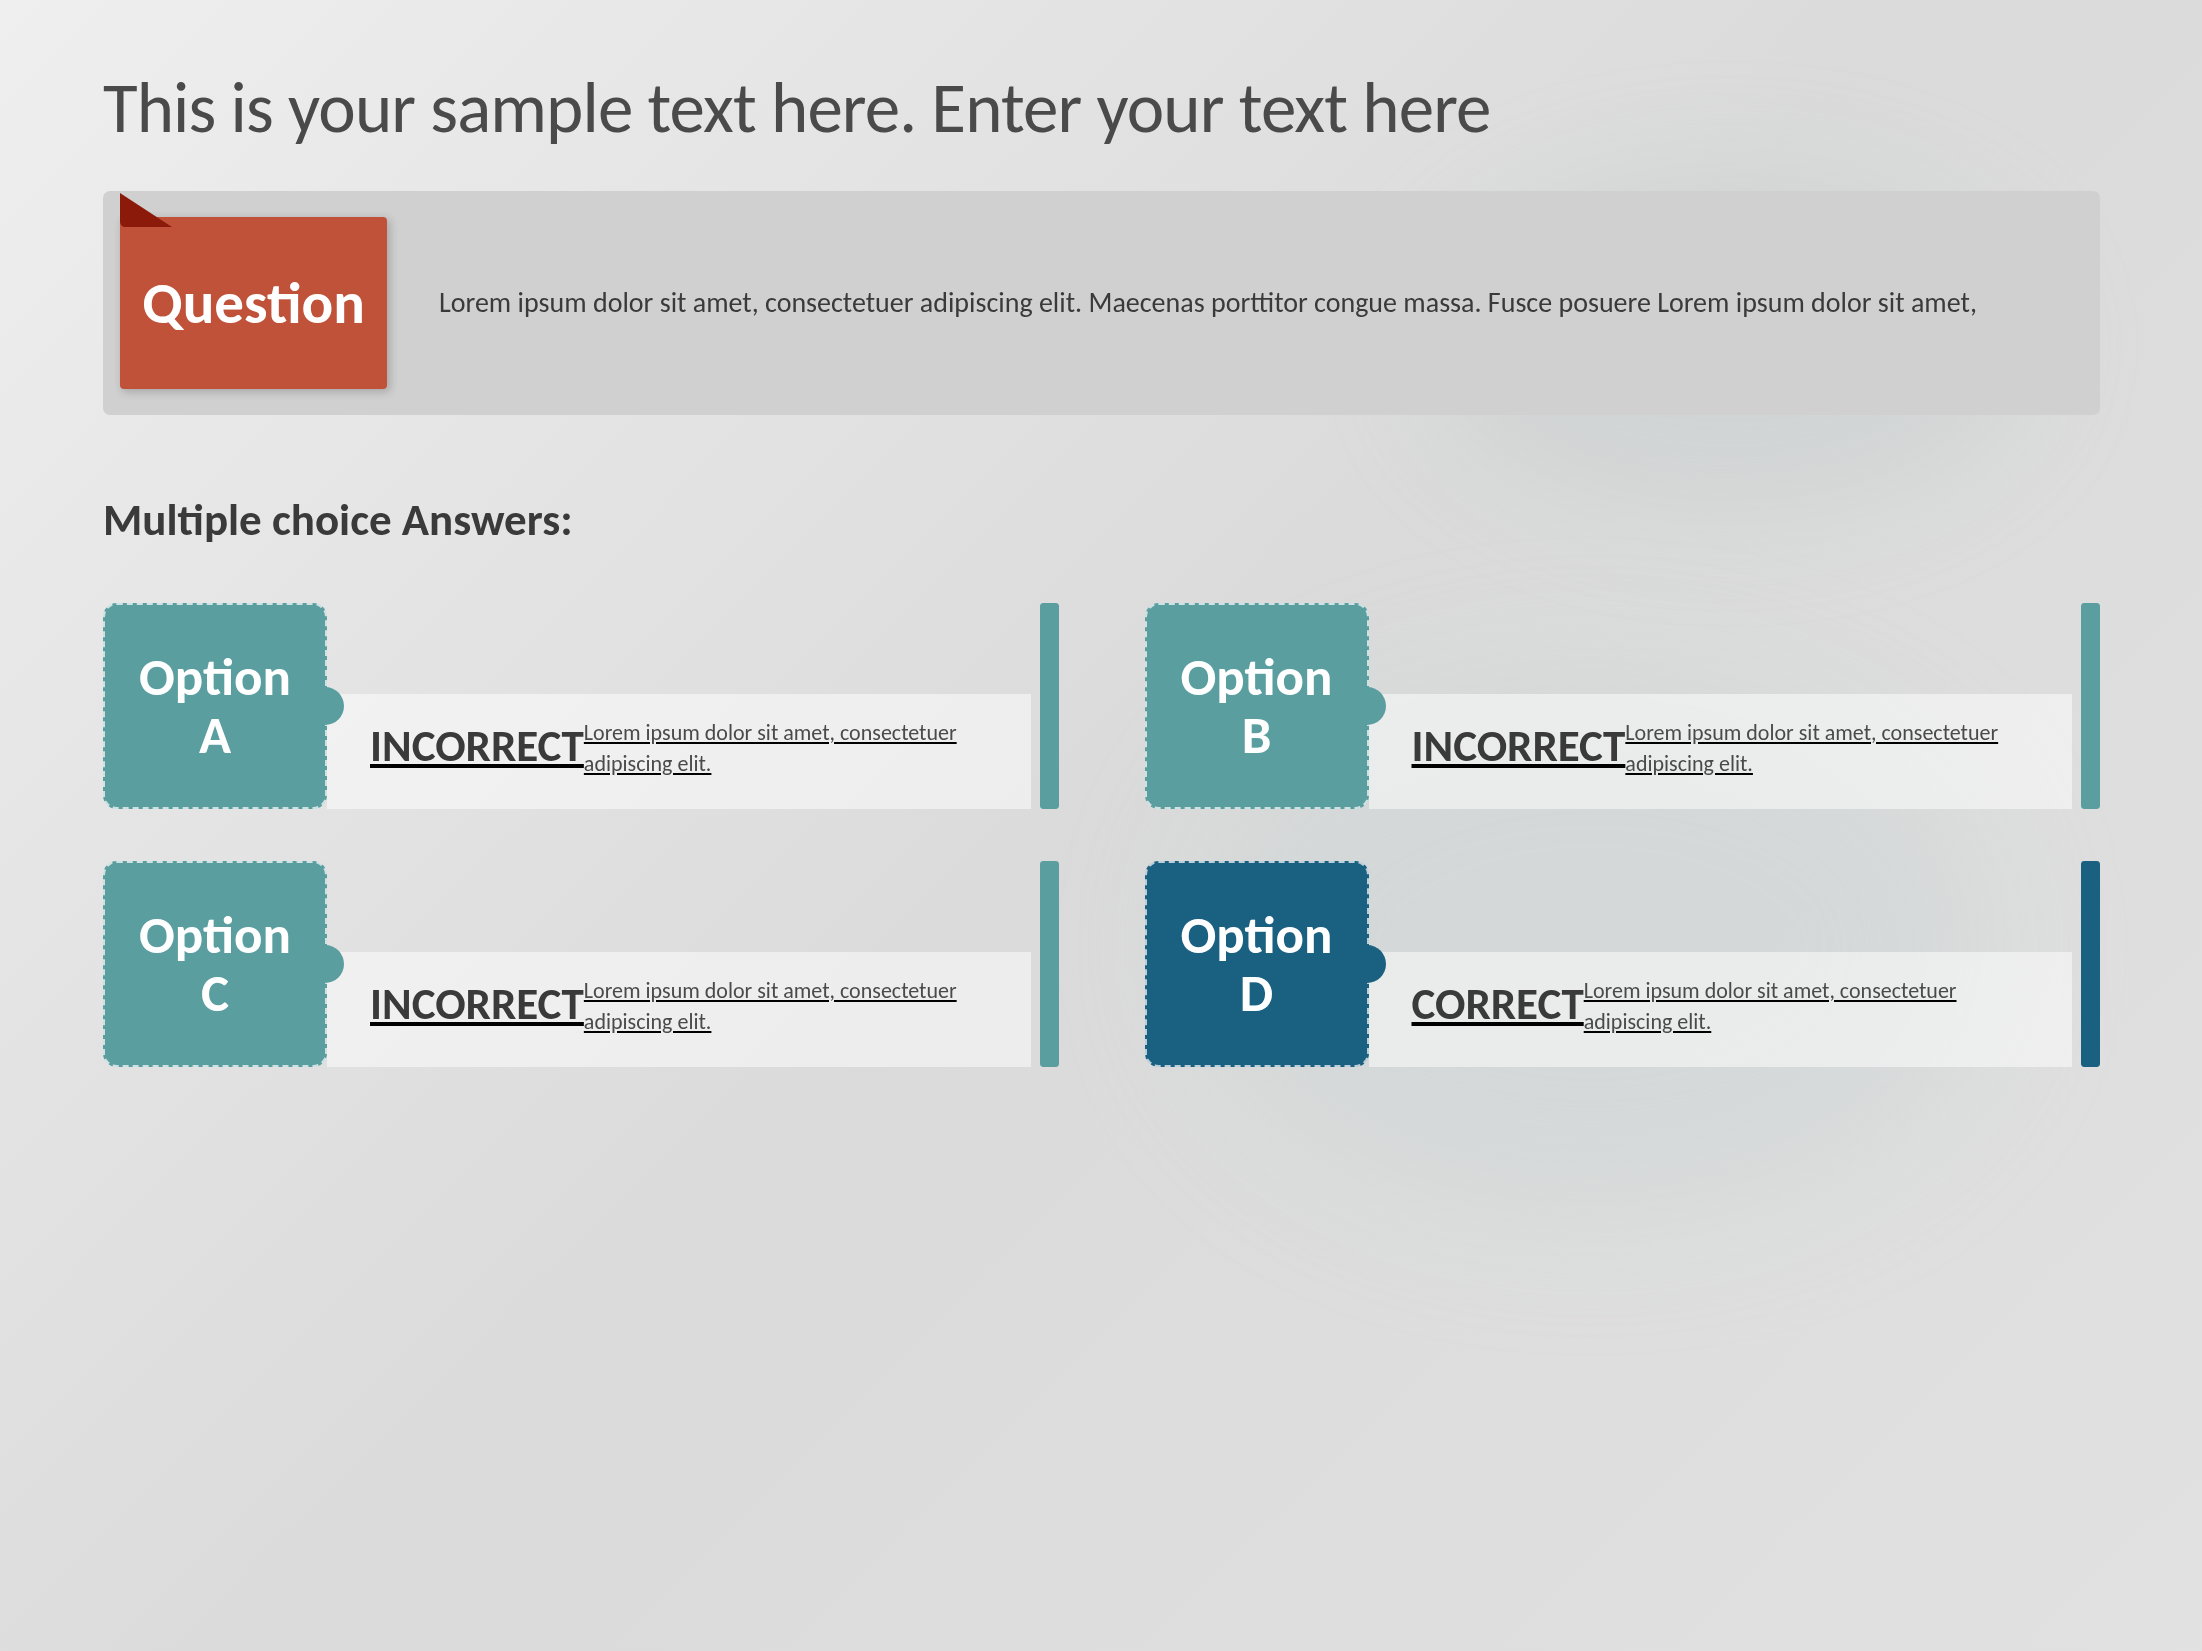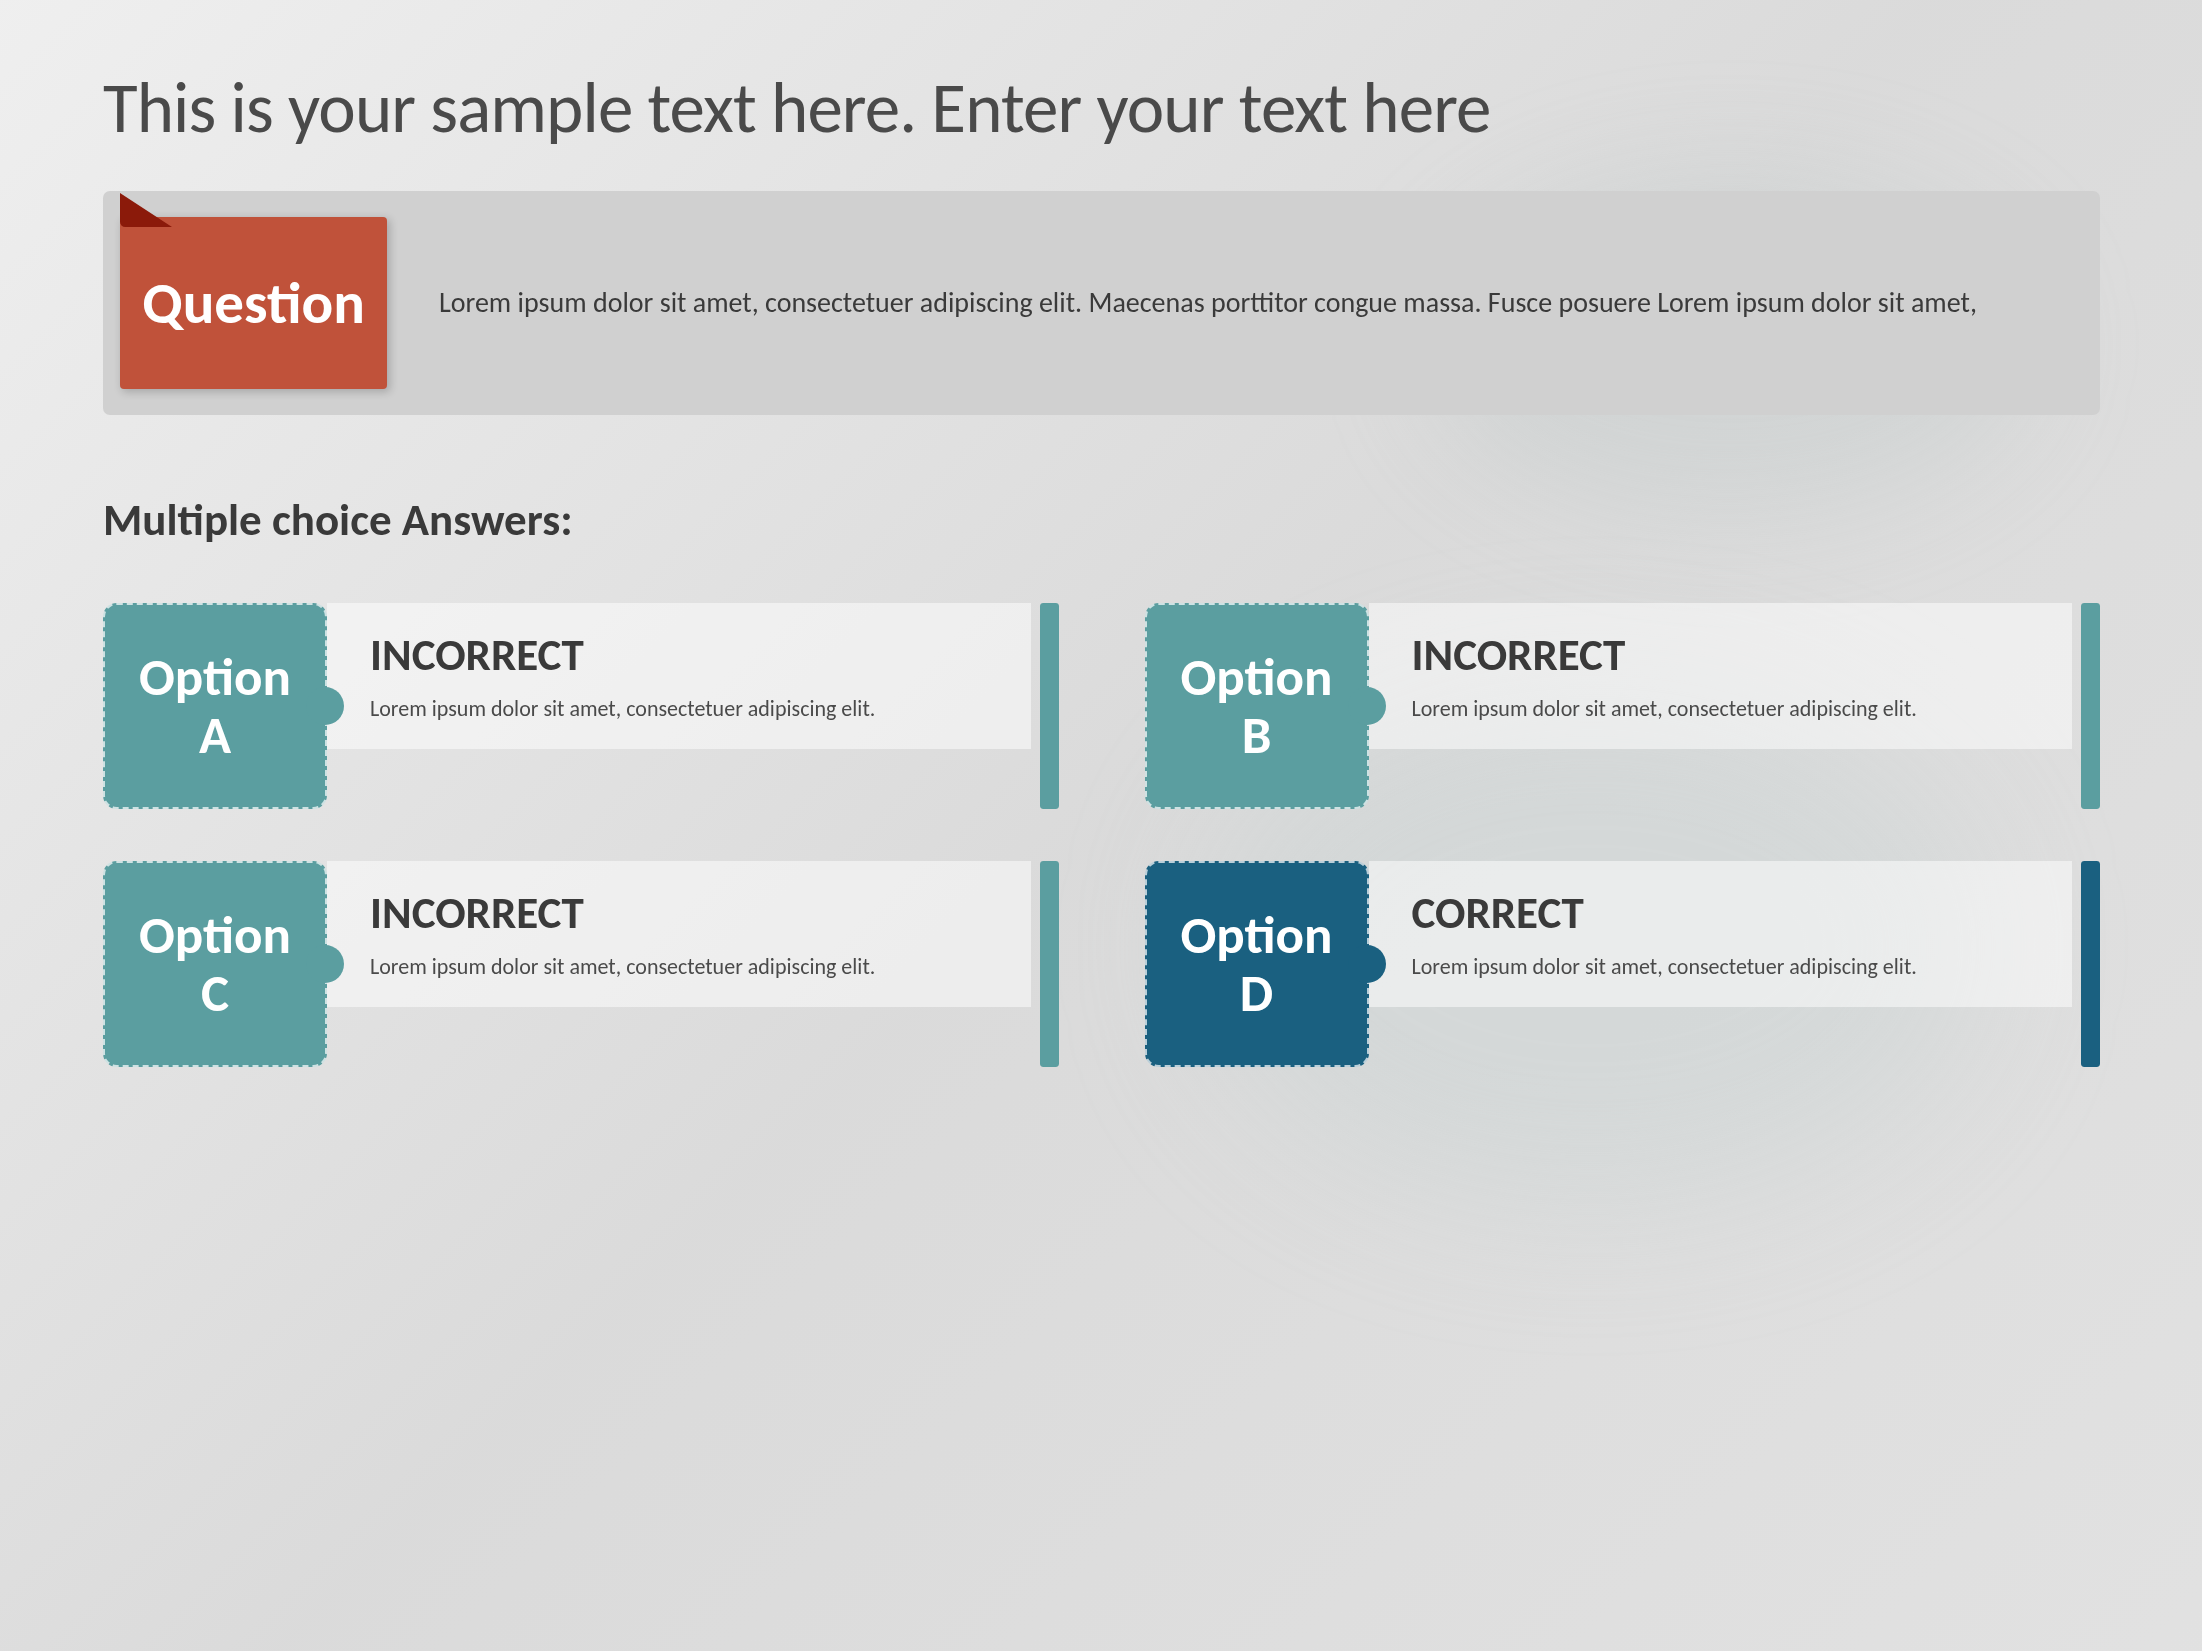--- a/index.html
+++ b/index.html
@@ -130,21 +130,21 @@
     .options-grid {
       display: grid;
       grid-template-columns: 1fr 1fr;
       grid-template-rows: 1fr 1fr;
       gap: 52px 86px;
     }
 
     
     .option-card {
       display: flex;
-      align-items: flex-start;
+      align-items: flex-end;
       position: relative;
     }
 
     .option-pill {
       border-radius: 13.8px;
       width: 224px;
       min-height: 206px;
       display: flex;
       align-items: center;
       justify-content: center;
@@ -180,24 +180,24 @@
       color: #ffffff;
       text-align: center;
       line-height: 1.1;
     }
 
     
     .option-content {
       flex: 1;
       background: rgba(255,255,255,0.5);
       display: flex;
-      flex-direction: column;
       justify-content: center;
       padding: 24px 34px 24px 43px;
       position: relative;
+      text-decoration: underline;
     }
 
     .answer-status {
       font-size: 45px;
       font-weight: 700;
       color: #3a3a3a;
       margin-bottom: 12px;
     }
 
     .answer-desc {

